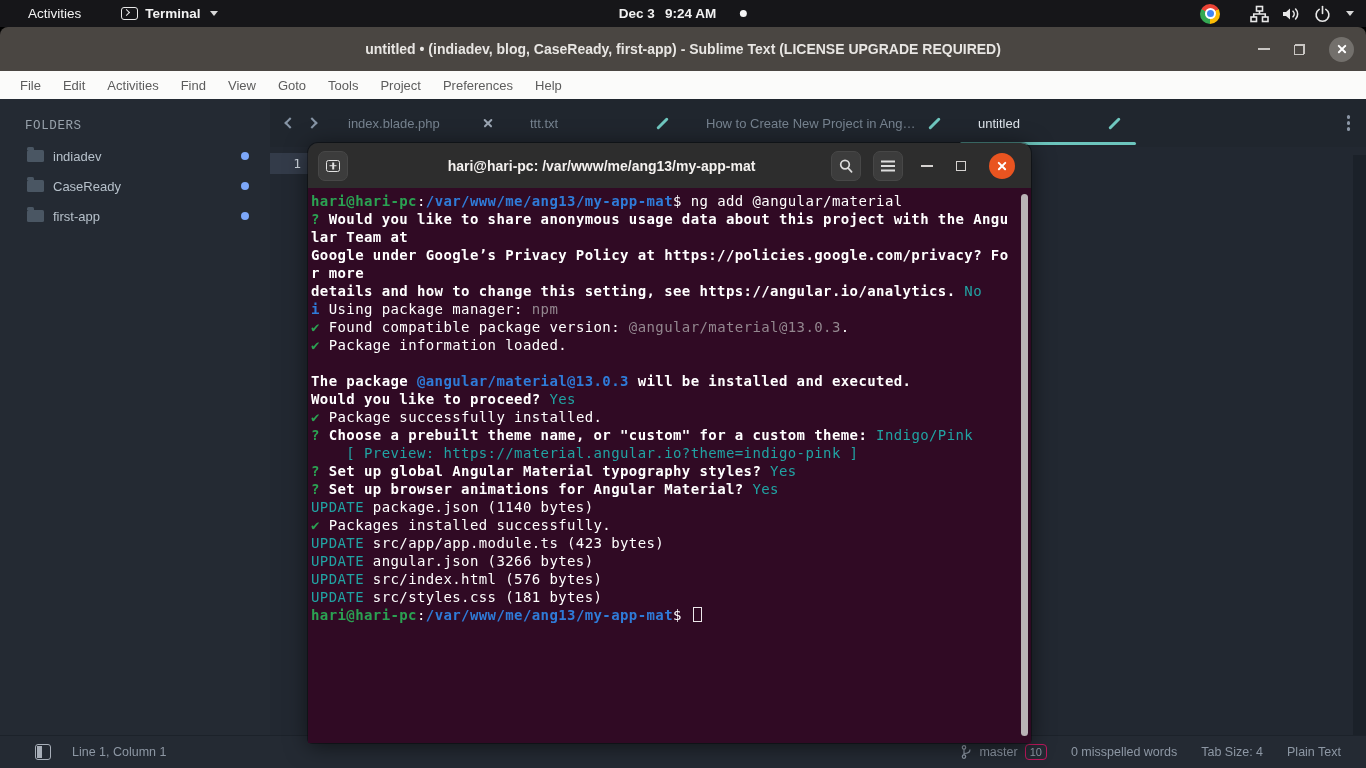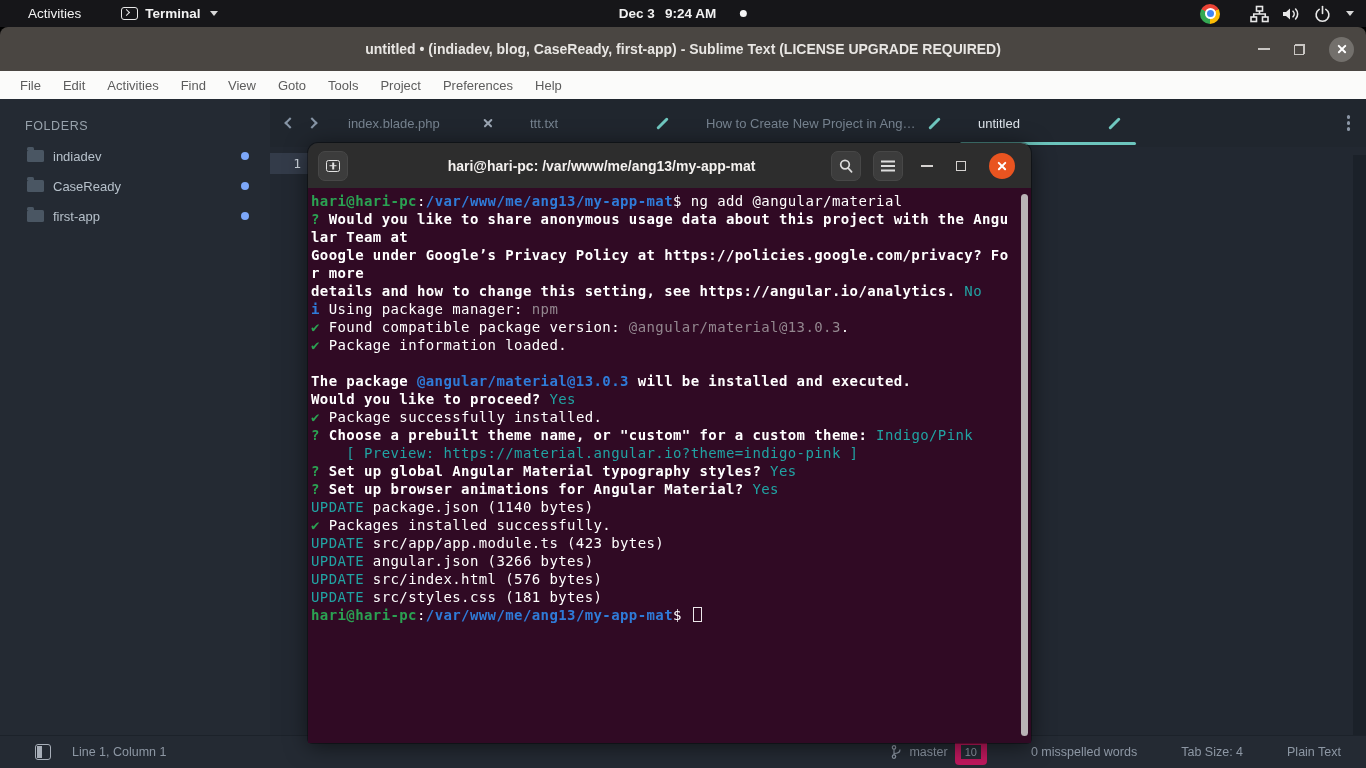--- a/index.html
+++ b/index.html
@@ -42,21 +42,21 @@
   .circle-close{width:25px;height:25px;border-radius:50%;background:#73706c;position:relative;}
   .xbar{position:absolute;left:50%;top:50%;width:11px;height:1.8px;background:#fff;border-radius:1px;}
   .xbar.a{transform:translate(-50%,-50%) rotate(45deg);}
   .xbar.b{transform:translate(-50%,-50%) rotate(-45deg);}
 
   .st-menubar{height:28px;background:#fbfbfa;display:flex;align-items:center;padding-left:9px;}
   .menu-item{padding:0 11px;color:#5c5c5c;font-size:13px;}
 
   .st-main{position:absolute;top:72px;left:0;right:0;bottom:33px;display:flex;}
   .sidebar{width:270px;background:#242a33;flex:none;}
-  .folders-header{margin:20px 0 8px 25px;color:#98a2ac;font-size:12.5px;letter-spacing:.6px;}
+  .folders-header{margin:20px 0 8px 25px;color:#98a2ac;font-size:12.5px;letter-spacing:.6px;font-family:Liberation Mono, monospace;}
   .folder-row{display:flex;align-items:center;height:30px;padding:0 21px 0 27px;color:#b6c0ca;font-size:13px;}
   .folder-glyph{width:17px;height:12px;background:#4a5663;border-radius:1.5px;position:relative;margin-right:9px;flex:none;}
   .folder-glyph::before{content:'';position:absolute;top:-3px;left:0;width:7px;height:3px;background:#4a5663;border-radius:1.5px 1.5px 0 0;}
   .blue-dot{margin-left:auto;width:8px;height:8px;border-radius:50%;background:#7ca7f9;}
 
   .content{flex:1;position:relative;background:#222831;}
   .tabbar{height:48px;background:#20262e;display:flex;align-items:stretch;position:relative;}
   .tab-nav{display:flex;align-items:center;gap:14px;padding:0 12px 0 16px;}
   .chev{width:8px;height:8px;border-left:2.5px solid #8795a6;border-bottom:2.5px solid #8795a6;}
   .chev.left{transform:rotate(45deg);}
@@ -78,23 +78,23 @@
   .editor{position:absolute;top:48px;left:0;right:0;bottom:0;background:#222831;}
   .cur-line{position:absolute;top:6px;left:0;width:40px;height:21px;background:#333b49;
     color:#cdd5de;font-family:"DejaVu Sans Mono",monospace;font-size:13px;line-height:21px;text-align:right;padding-right:9px;}
   .editor-strip{position:absolute;top:8px;right:0;bottom:0;width:13px;background:#1b2129;}
 
   .statusbar{position:absolute;bottom:0;left:0;right:0;height:33px;background:#242a33;border-top:1px solid #1c222a;
     display:flex;align-items:center;color:#8d97a4;font-size:12.5px;}
   .panel-toggle{width:16px;height:16px;border:1.5px solid #a7aeb8;border-radius:3px;margin-left:35px;position:relative;}
   .panel-toggle::before{content:'';position:absolute;left:1px;top:1px;bottom:1px;width:5px;background:#a7aeb8;}
   .sb-pos{margin-left:21px;}
-  .sb-right{margin-left:auto;display:flex;align-items:center;gap:44px;padding-right:25px;}
+  .sb-right{margin-left:auto;display:flex;align-items:center;gap:24px;padding-right:25px;}
   .branch-group{display:flex;align-items:center;gap:7px;}
-  .badge{border:6px solid #be185d;border-radius:4px;padding:0 4px;font-size:11px;line-height:14px;color:#8d97a4;}
+  .badge{border:1px solid #be185d;border-radius:4px;padding:0 4px;font-size:11px;line-height:14px;color:#8d97a4;}
 
   
   .terminal{position:absolute;left:308px;top:143px;width:723px;height:600px;z-index:50;
     border-radius:10px 10px 4px 4px;box-shadow:0 3px 22px rgba(0,0,0,.55),0 0 0 1px rgba(0,0,0,.35);}
   .t-titlebar{height:45px;background:#2d2d2d;border-radius:10px 10px 0 0;display:flex;align-items:center;padding:0 10px 0 10px;}
   .t-btn{width:30px;height:30px;border-radius:7px;background:#3c3c3c;border:1px solid #474747;
     display:flex;align-items:center;justify-content:center;flex:none;}
   .newtab-glyph{width:14px;height:12px;border:1.5px solid #e2e2e2;border-radius:2.5px;position:relative;}
   .newtab-glyph::before{content:'';position:absolute;left:50%;top:50%;width:7px;height:1.6px;background:#e2e2e2;transform:translate(-50%,-50%);}
   .newtab-glyph::after{content:'';position:absolute;left:50%;top:50%;width:1.6px;height:7px;background:#e2e2e2;transform:translate(-50%,-50%);}

